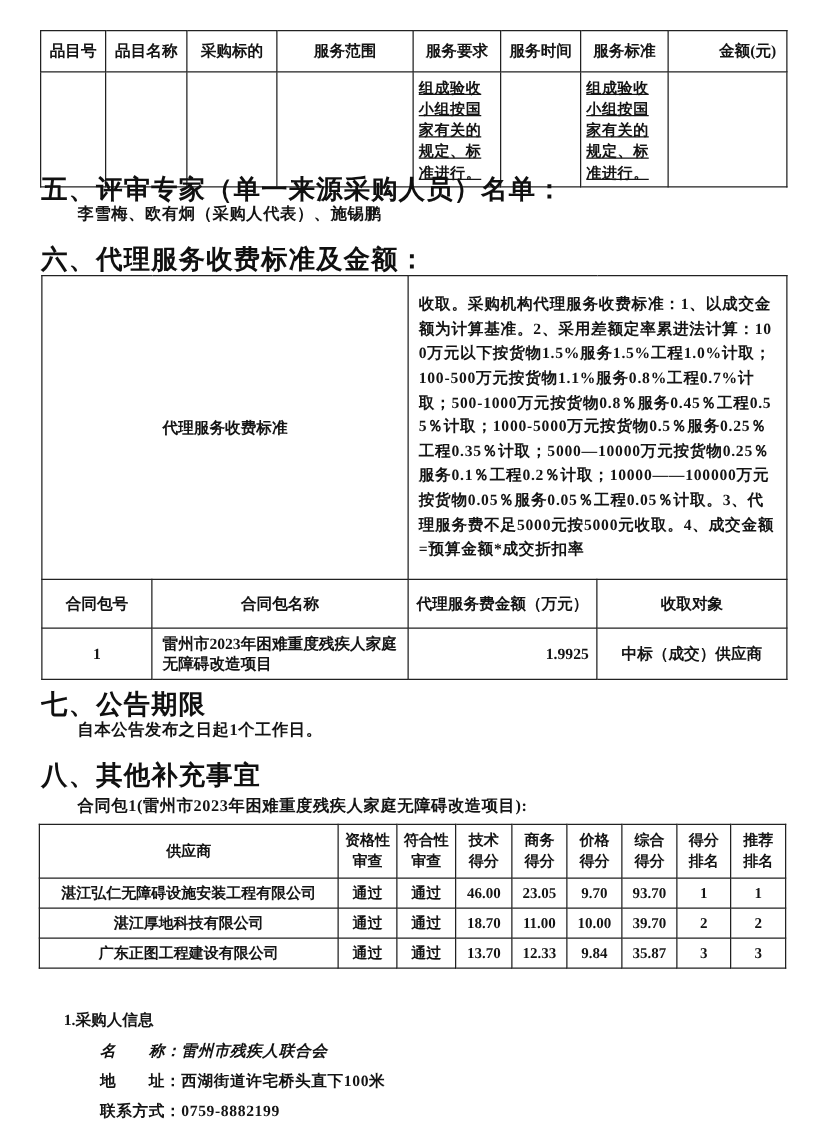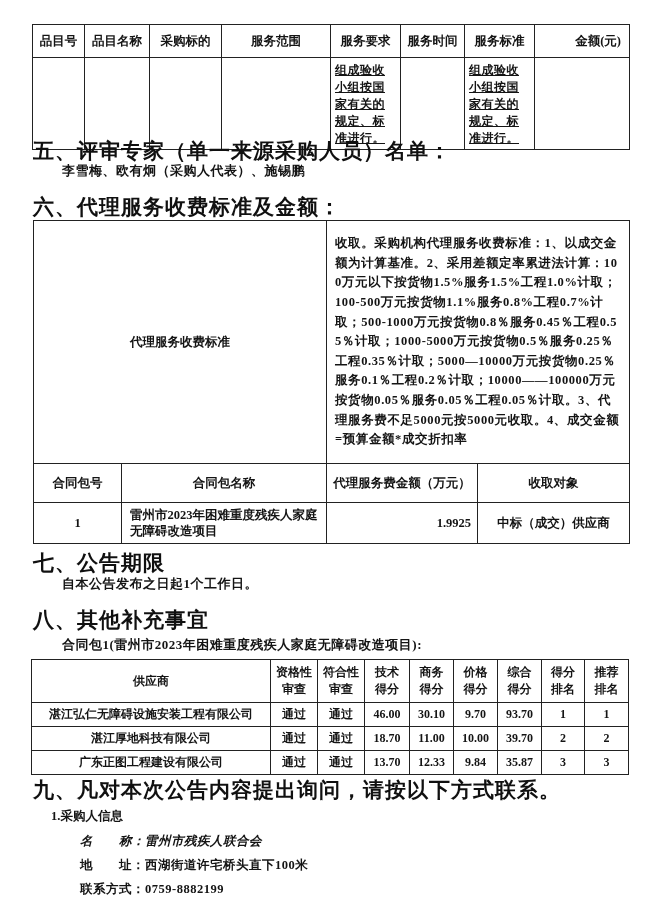--- a/index.html
+++ b/index.html
@@ -158,21 +158,21 @@
       <td class="pre">得分
 排名</td>
       <td class="pre">推荐
 排名</td>
     </tr>
     <tr class="drow">
       <td>湛江弘仁无障碍设施安装工程有限公司</td>
       <td>通过</td>
       <td>通过</td>
       <td>46.00</td>
-      <td>30.10</td>
+      <td>23.05</td>
       <td>9.70</td>
       <td>93.70</td>
       <td>1</td>
       <td>1</td>
     </tr>
     <tr class="drow">
       <td>湛江厚地科技有限公司</td>
       <td>通过</td>
       <td>通过</td>
       <td>18.70</td>
@@ -189,21 +189,20 @@
       <td>13.70</td>
       <td>12.33</td>
       <td>9.84</td>
       <td>35.87</td>
       <td>3</td>
       <td>3</td>
     </tr>
   </tbody>
     </table>
 
-  <div class="h" style="top:776px;">九、凡对本次公告内容提出询问，请按以下方式联系。</div>
   <div class="info-label" style="top:808px;">1.采购人信息</div>
 
   <div class="field" style="top:833px;font-style:italic;">
     <span>名　　称：</span><span>雷州市残疾人联合会</span>
   </div>
   <div class="field" style="top:857px;">
     <span>地　　址：</span><span>西湖街道许宅桥头直下100米</span>
   </div>
   <div class="field" style="top:881px;">
     <span>联系方式：</span><span>0759-8882199</span>

